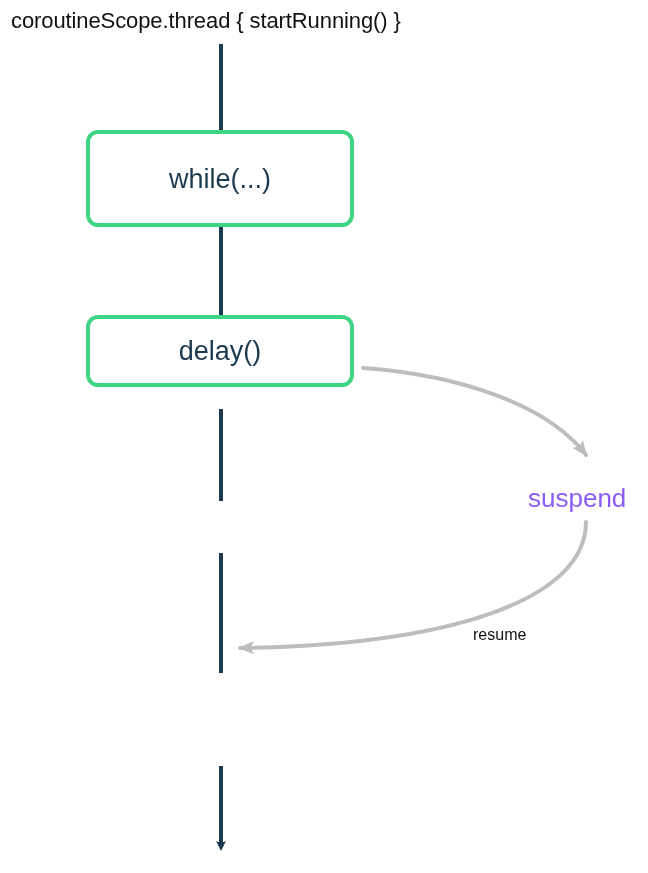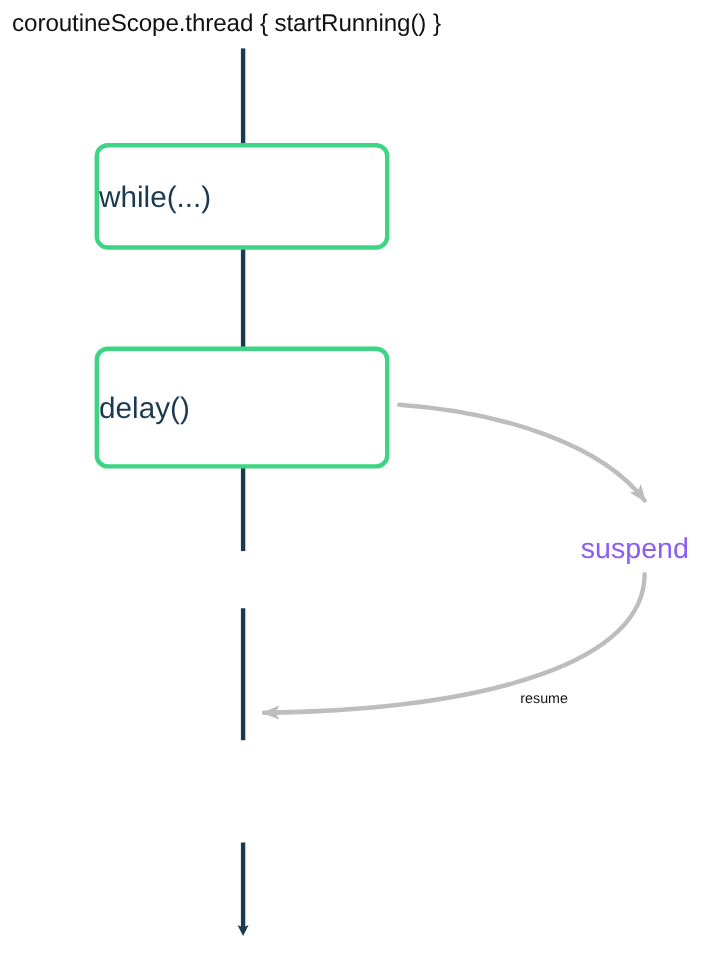--- a/index.html
+++ b/index.html
@@ -57,21 +57,21 @@
     top: 483px;
     font-size: 26px;
     line-height: 30px;
     color: #8b5cf6;
     white-space: nowrap;
   }
   .resume-label {
     position: absolute;
     left: 473px;
     top: 627px;
-    font-size: 13px;
+    font-size: 16px;
     line-height: 16px;
     color: #111111;
     white-space: nowrap;
   }
   .continue-label {
     position: absolute;
     left: 78px;
     top: 518px;
     font-size: 13px;
     line-height: 16px;
@@ -81,20 +81,21 @@
 
   
   .proc-box {
     position: absolute;
     box-sizing: border-box;
     background: #ffffff;
     border: 4px solid #3dd583;
     border-radius: 12px;
     display: flex;
     align-items: center;
+    justify-content: center;
     text-align: center;
   }
   .proc-box .box-label {
     display: block;
     white-space: pre-line;
   }
   #box-while {
     left: 86px;
     top: 130px;
     width: 268px;
@@ -102,21 +103,21 @@
   }
   #box-while .box-label {
     font-size: 27px;
     line-height: 32px;
     color: #1b3a4f;
   }
   #box-delay {
     left: 86px;
     top: 315px;
     width: 268px;
-    height: 111px;
+    height: 72px;
   }
   #box-delay .box-label {
     font-size: 27px;
     line-height: 32px;
     color: #1b3a4f;
   }
   #box-progress {
     left: 86px;
     top: 670px;
     width: 268px;

